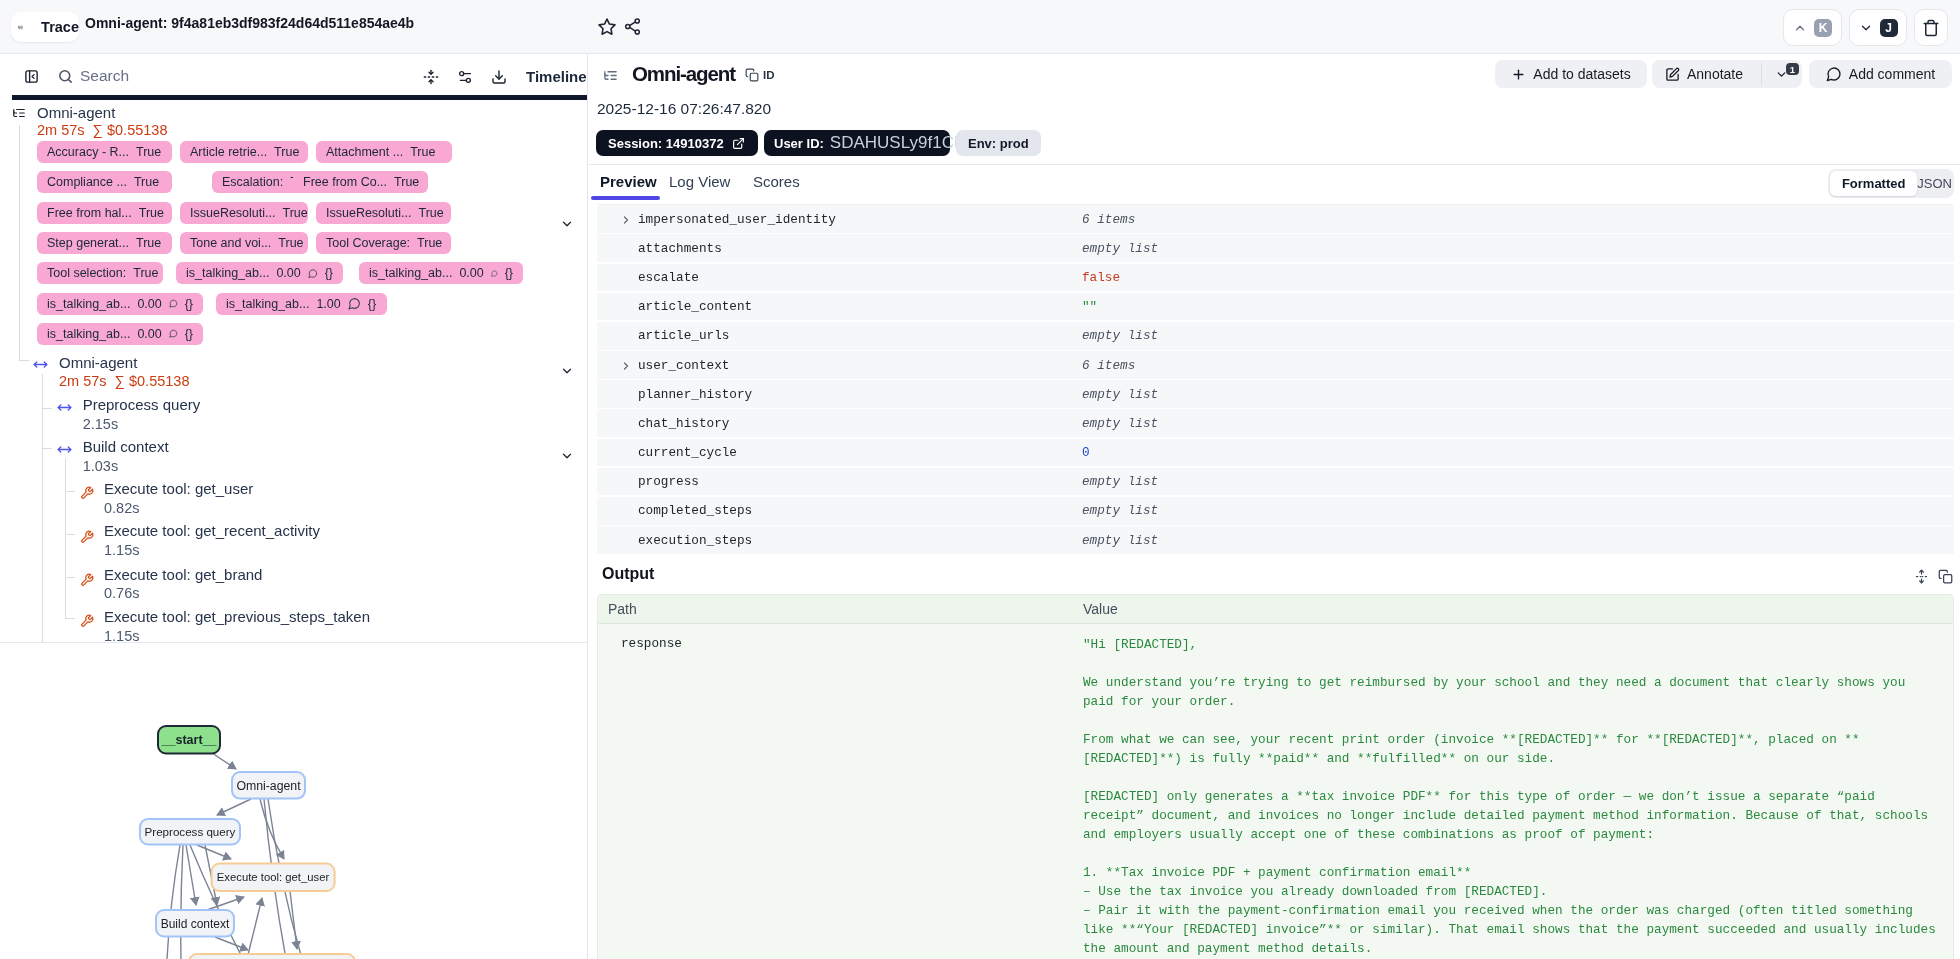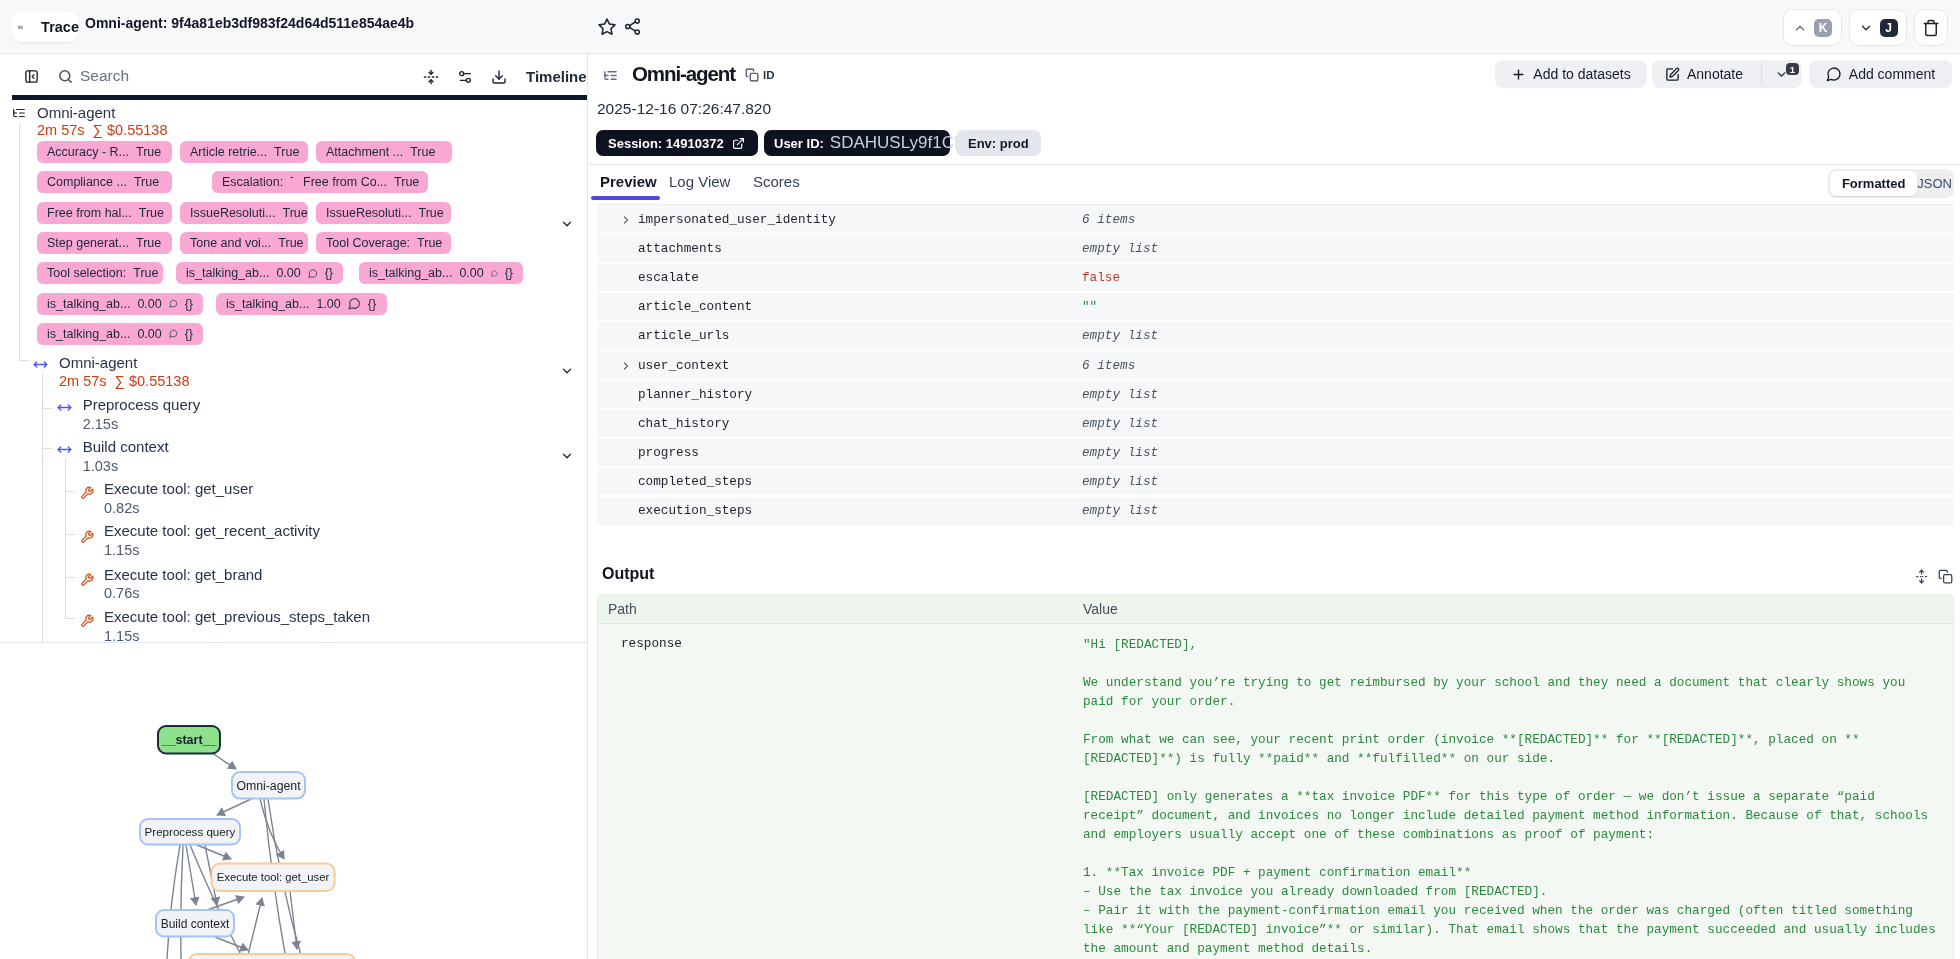--- a/index.html
+++ b/index.html
@@ -412,20 +412,24 @@
       </div>
     <div class="kvrow">
         <span class="kvkey">planner_history</span>
         <span class="kvval ital">empty list</span>
       </div>
     <div class="kvrow">
         <span class="kvkey">chat_history</span>
         <span class="kvval ital">empty list</span>
       </div>
     <div class="kvrow">
+        <span class="kvkey">current_cycle</span>
+        <span class="kvval" style="color:#2048cf;">0</span>
+      </div>
+    <div class="kvrow">
         <span class="kvkey">progress</span>
         <span class="kvval ital">empty list</span>
       </div>
     <div class="kvrow">
         <span class="kvkey">completed_steps</span>
         <span class="kvval ital">empty list</span>
       </div>
     <div class="kvrow">
         <span class="kvkey">execution_steps</span>
         <span class="kvval ital">empty list</span>

